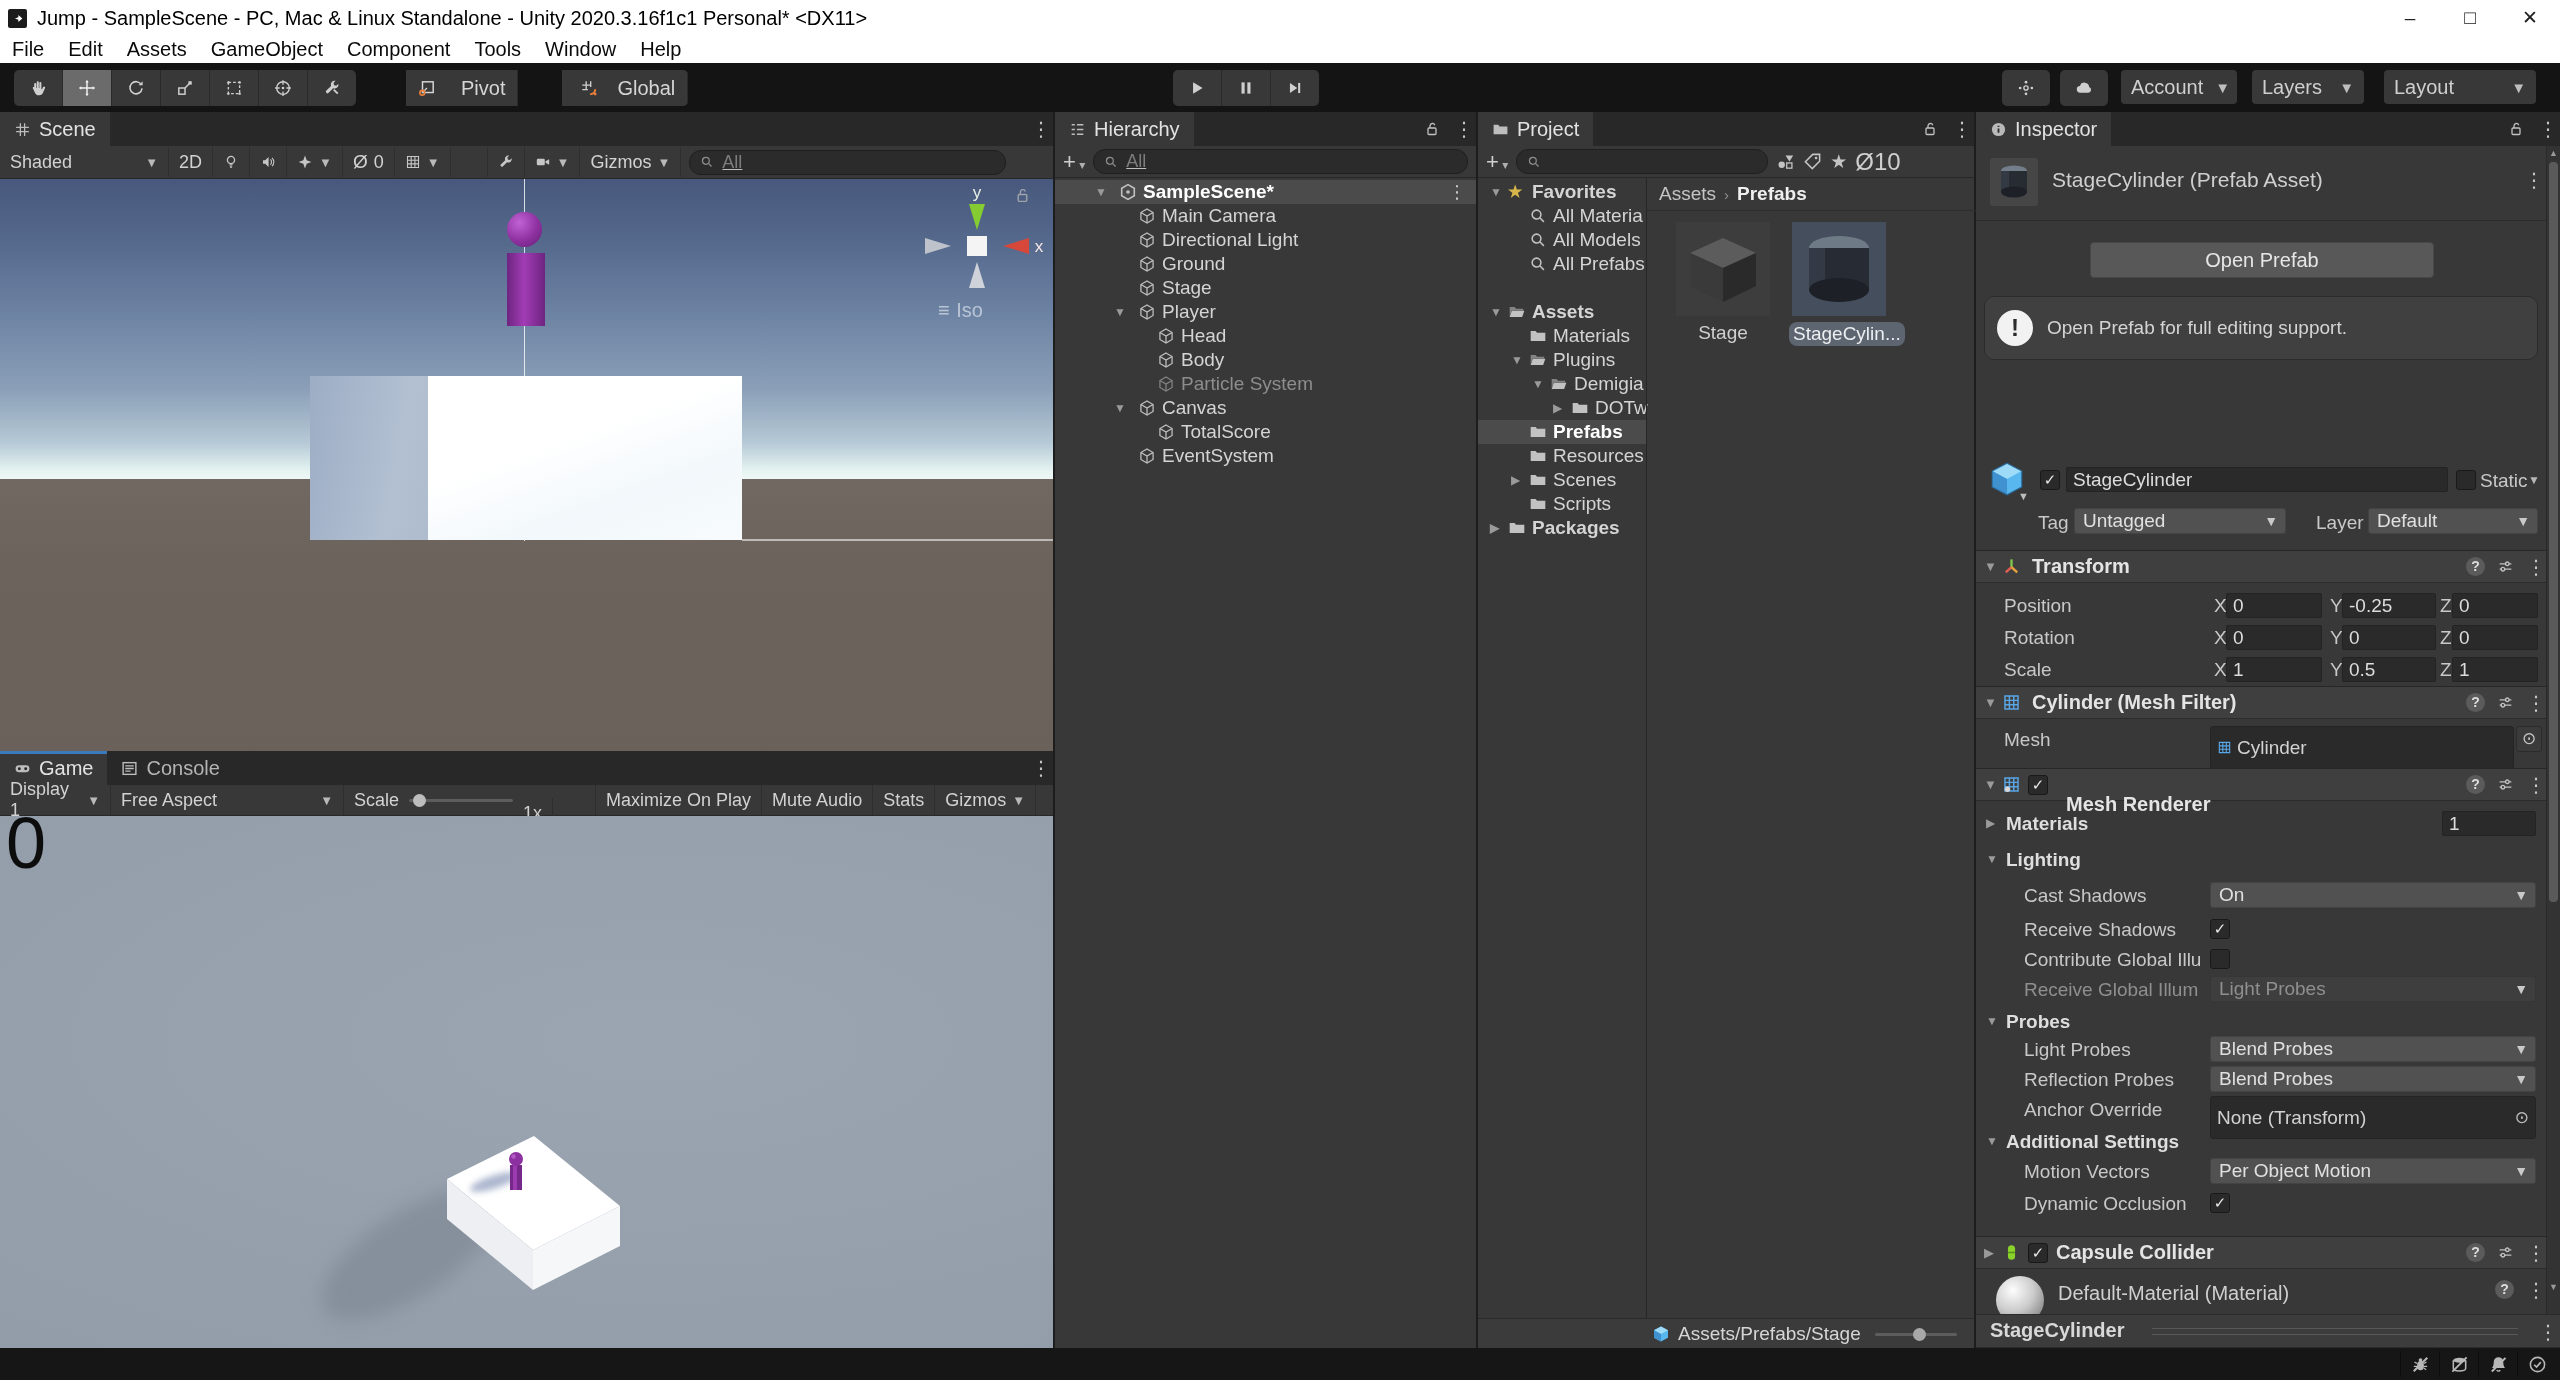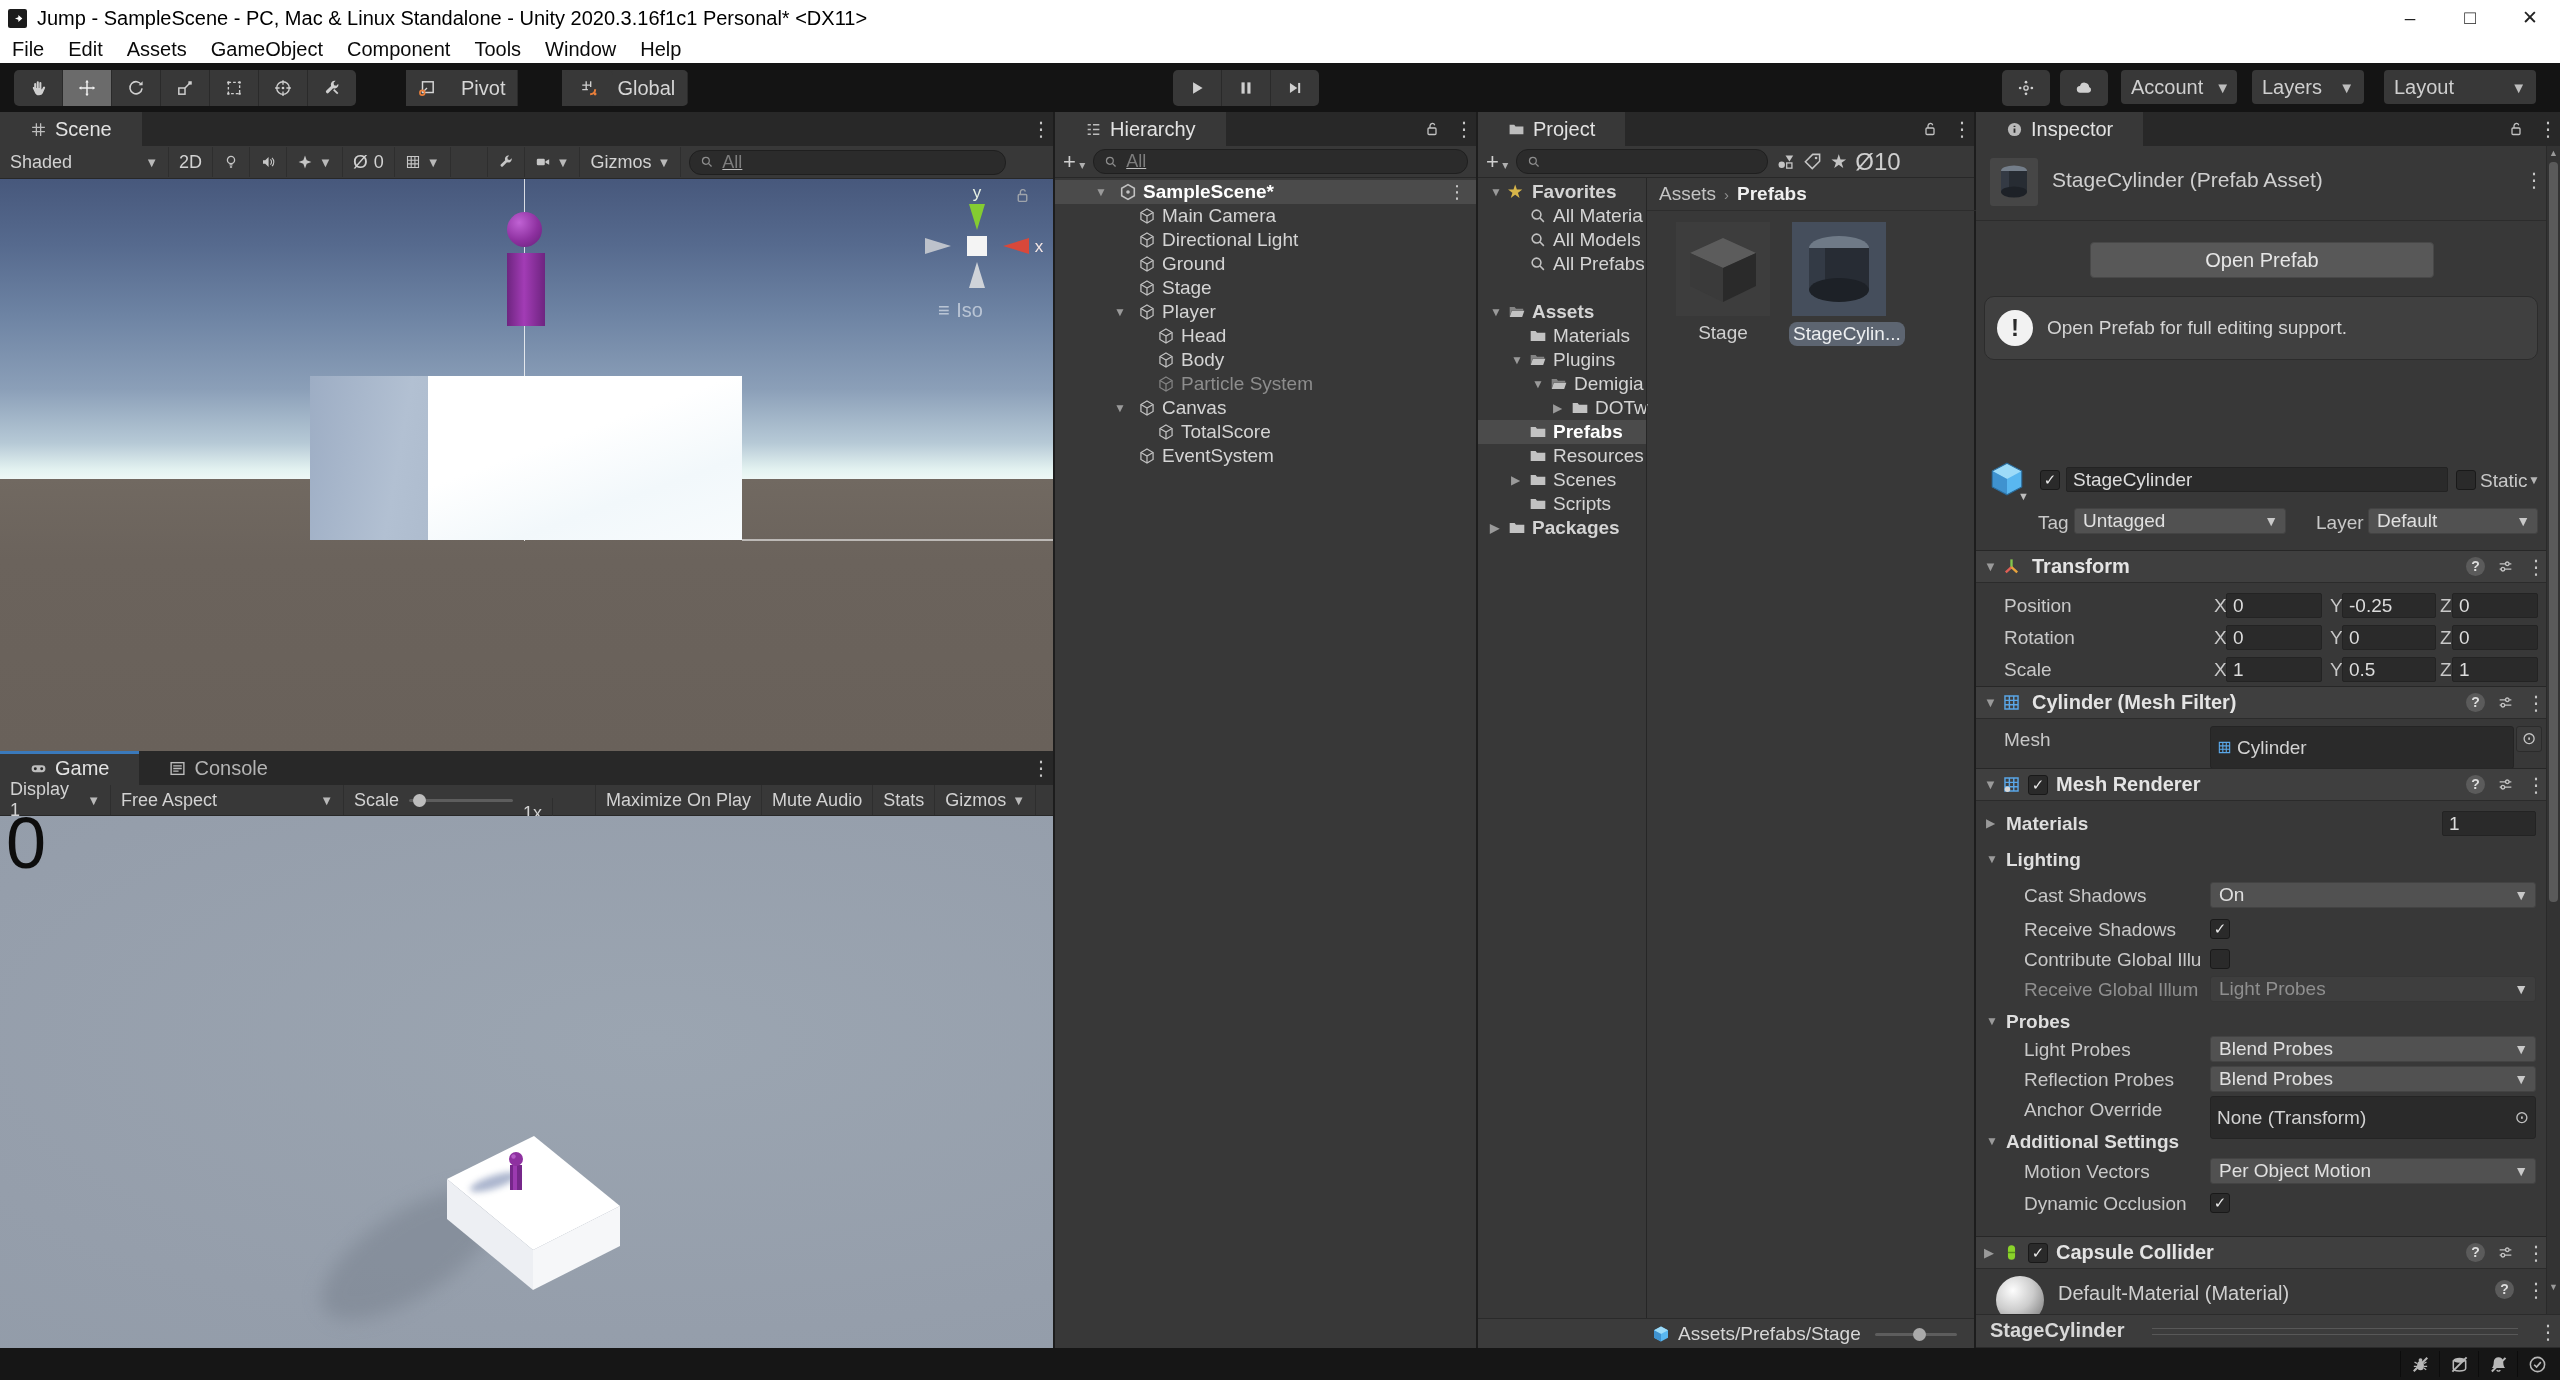--- a/index.html
+++ b/index.html
@@ -19,21 +19,21 @@
   .tbgroup{position:absolute;top:7px;height:36px;display:flex;border-radius:5px;overflow:hidden;}
   .tbtn{width:48px;height:36px;background:#383838;display:flex;align-items:center;justify-content:center;color:#cfcfcf;border-right:1px solid #2a2a2a;}
   .tbtn:last-child{border-right:none;}
   .tbtn.on{background:#6b6b6b;color:#f0f0f0;}
   .tbtxt{height:36px;background:#383838;display:flex;align-items:center;gap:25px;padding:0 12px;color:#d6d6d6;font-size:20px;border-right:1px solid #2a2a2a;margin-left:44px;}
   .dd{background:#383838;border-radius:4px;height:34px;display:flex;align-items:center;justify-content:space-between;padding:0 10px;font-size:20px;color:#cfcfcf;}
   .dd .car{color:#bdbdbd;font-size:15px;margin-left:12px;}
   
   .panel{position:absolute;background:#383838;}
   .tabbar{position:absolute;left:0;top:0;right:0;height:34px;background:#282828;display:flex;align-items:flex-end;}
-  .tab{height:34px;background:#383838;display:flex;align-items:center;gap:8px;padding:0 30px;font-size:20px;color:#e2e2e2;position:relative;}
+  .tab{height:34px;background:#383838;display:flex;align-items:center;gap:8px;padding:0 14px;font-size:20px;color:#e2e2e2;position:relative;}
   .tab.inactive{background:transparent;color:#b4b4b4;}
   .tab .i{width:17px;height:17px;color:#bdbdbd;}
   .tabright{position:absolute;right:8px;top:0;height:34px;display:flex;align-items:center;gap:14px;color:#c2c2c2;}
   .kebab{font-size:20px;color:#c6c6c6;width:14px;text-align:center;}
   .searchpill{background:#2b2b2b;border:1px solid #1f1f1f;border-radius:12px;height:23px;display:flex;align-items:center;gap:6px;padding:0 10px;color:#858585;font-size:18px;}
   .searchpill .i{width:14px;height:14px;color:#8d8d8d;}
   .searchpill input{background:transparent;border:none;outline:none;color:#bdbdbd;font-size:18px;width:100%;font-family:inherit;text-decoration:underline;}
   .searchpill input::placeholder{color:#7d7d7d;}
   
   .trow{position:relative;height:24px;line-height:24px;font-size:19px;color:#d4d4d4;white-space:nowrap;}
@@ -830,21 +830,21 @@
       <div class="abs" style="left:540px;top:0;width:26px;height:26px;background:#3b3b3b;border:1px solid #2b2b2b;border-radius:3px;color:#c6c6c6;font-size:17px;text-align:center;line-height:24px;box-sizing:border-box;">⊙</div>
     </div>
 
     <div class="comphead" style="top:622px;">
       <span class="fold">▼</span>
       <span class="cicon i"><svg viewBox="0 0 16 16">
             <path d="M2.5 2.5h11v11h-11zM2.5 6.2h11M2.5 9.9h11M6.2 2.5v11M9.9 2.5v11" fill="none" stroke="#5aa7e8" stroke-width="1.2"></path>
             <circle cx="4.6" cy="12" r="2.3" fill="#d8d8d8"></circle>
           </svg></span>
       <span class="chk" style="left:52px;top:6px;">✓</span>
-      <span class="ctitle" style="left:80px;">Mesh Renderer</span>
+      <span class="ctitle" style="left:90px;margin-top:20px;">Mesh Renderer</span>
       <div class="hicons">
         <span class="qmark">?</span>
         <span class="i" style="width:17px;height:17px;color:#c2c2c2;"><svg viewBox="0 0 16 16">
               <path d="M2.5 5.5h5.6M11.5 5.5h2M2.5 10.5h1.5M7.4 10.5h6.1" stroke="currentColor" stroke-width="1.3"></path>
               <circle cx="9.7" cy="5.5" r="1.7" fill="none" stroke="currentColor" stroke-width="1.3"></circle>
               <circle cx="5.6" cy="10.5" r="1.7" fill="none" stroke="currentColor" stroke-width="1.3"></circle>
             </svg></span>
         <span class="kebab">⋮</span>
       </div>
     </div>

